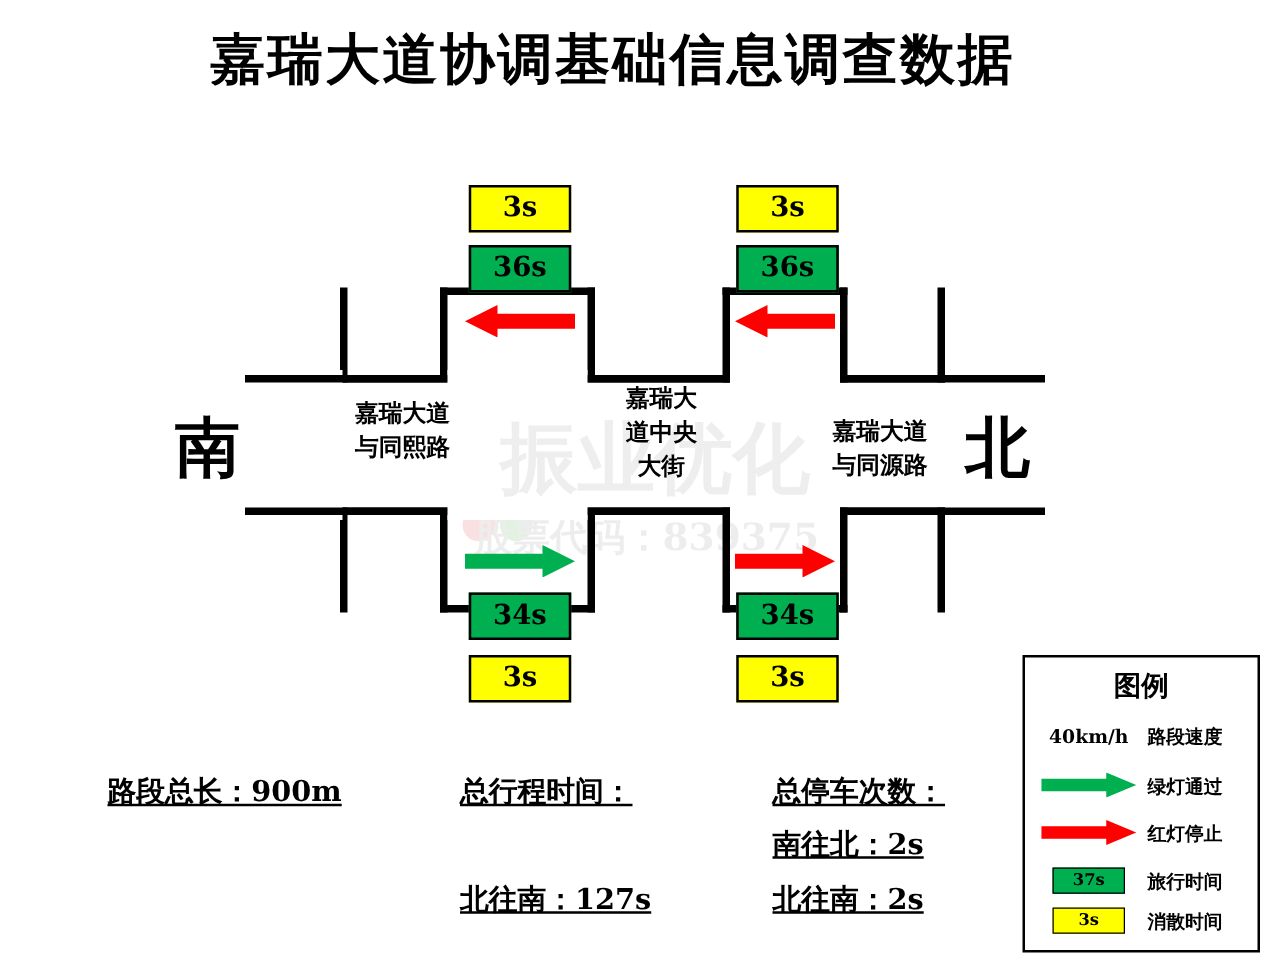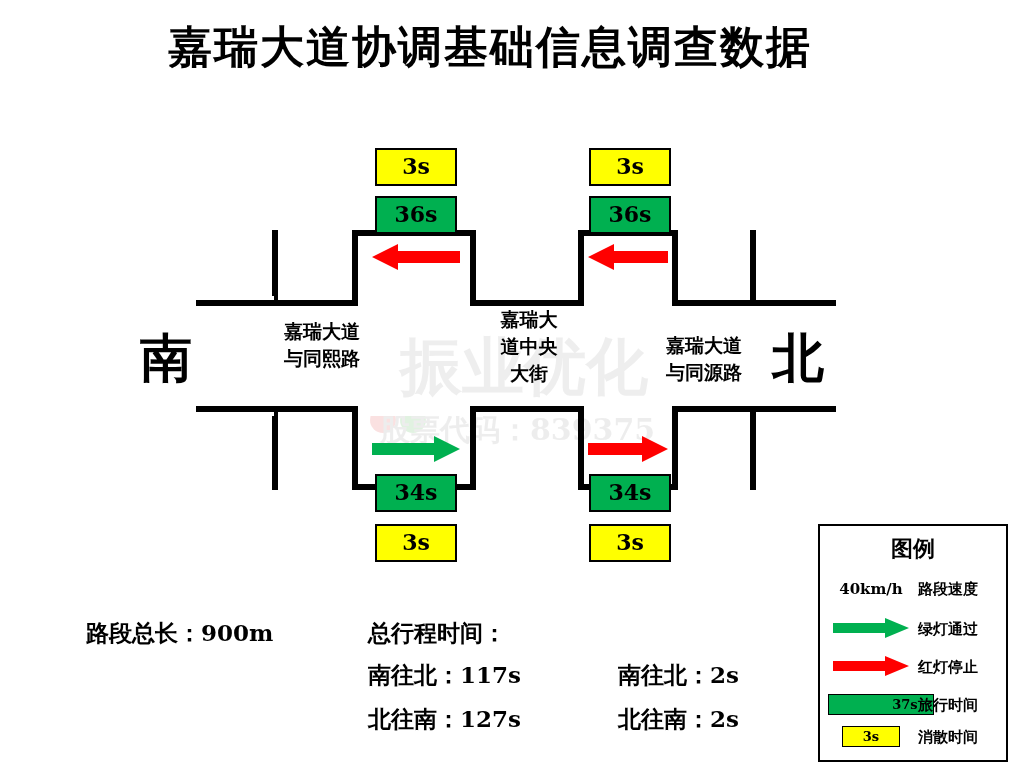--- a/index.html
+++ b/index.html
@@ -121,20 +121,21 @@
   }
 
   
   .stat {
     position: absolute;
     font-size: 23px;
     font-weight: bold;
     font-family: "DejaVu Serif", "Liberation Serif", serif;
     color: #000000;
     white-space: nowrap;
+    text-decoration: underline;
   }
 
   
   .legend {
     position: absolute;
     left: 818px;
     top: 508px;
     width: 186px;
     height: 234px;
     border: 2px solid #000000;
@@ -185,21 +186,21 @@
     display: inline-block;
     border: 1px solid #000000;
     font-size: 13px;
     font-weight: bold;
     font-family: "DejaVu Serif", "Liberation Serif", serif;
     width: 56px;
     height: 19px;
     line-height: 19px;
     text-align: center;
   }
-  .legend-chip.green { background: #00b050; padding-left: 48px; }
+  .legend-chip.green { background: #00b050; }
   .legend-chip.yellow { background: #ffff00; }
 </style>
 </head>
 <body>
 
 <div id="stage">
 
   <div class="title">嘉瑞大道协调基础信息调查数据</div>
 
   <div class="watermark">
@@ -303,23 +304,23 @@
     <div>嘉瑞大道</div>
     <div>与同源路</div>
   </div>
 
   <div class="dirchar" style="left:140px; top:324px;">南</div>
   <div class="dirchar" style="left:772px; top:324px;">北</div>
 
   <div class="stat" style="left:86px; top:618px;">路段总长：900m</div>
 
   <div class="stat" style="left:368px; top:618px;">总行程时间：</div>
-  <div class="stat" style="left:368px; top:660px;">南往北：117s</div>
   <div class="stat" style="left:368px; top:704px;">北往南：127s</div>
 
+  <div class="stat" style="left:618px; top:618px;">总停车次数：</div>
   <div class="stat" style="left:618px; top:660px;">南往北：2s</div>
   <div class="stat" style="left:618px; top:704px;">北往南：2s</div>
 
   <div class="legend">
     <div class="legend-title">图例</div>
 
     <div class="legend-row" style="top:52px;">
       <div class="legend-key">
         <span class="legend-speed">40km/h</span>
       </div>

